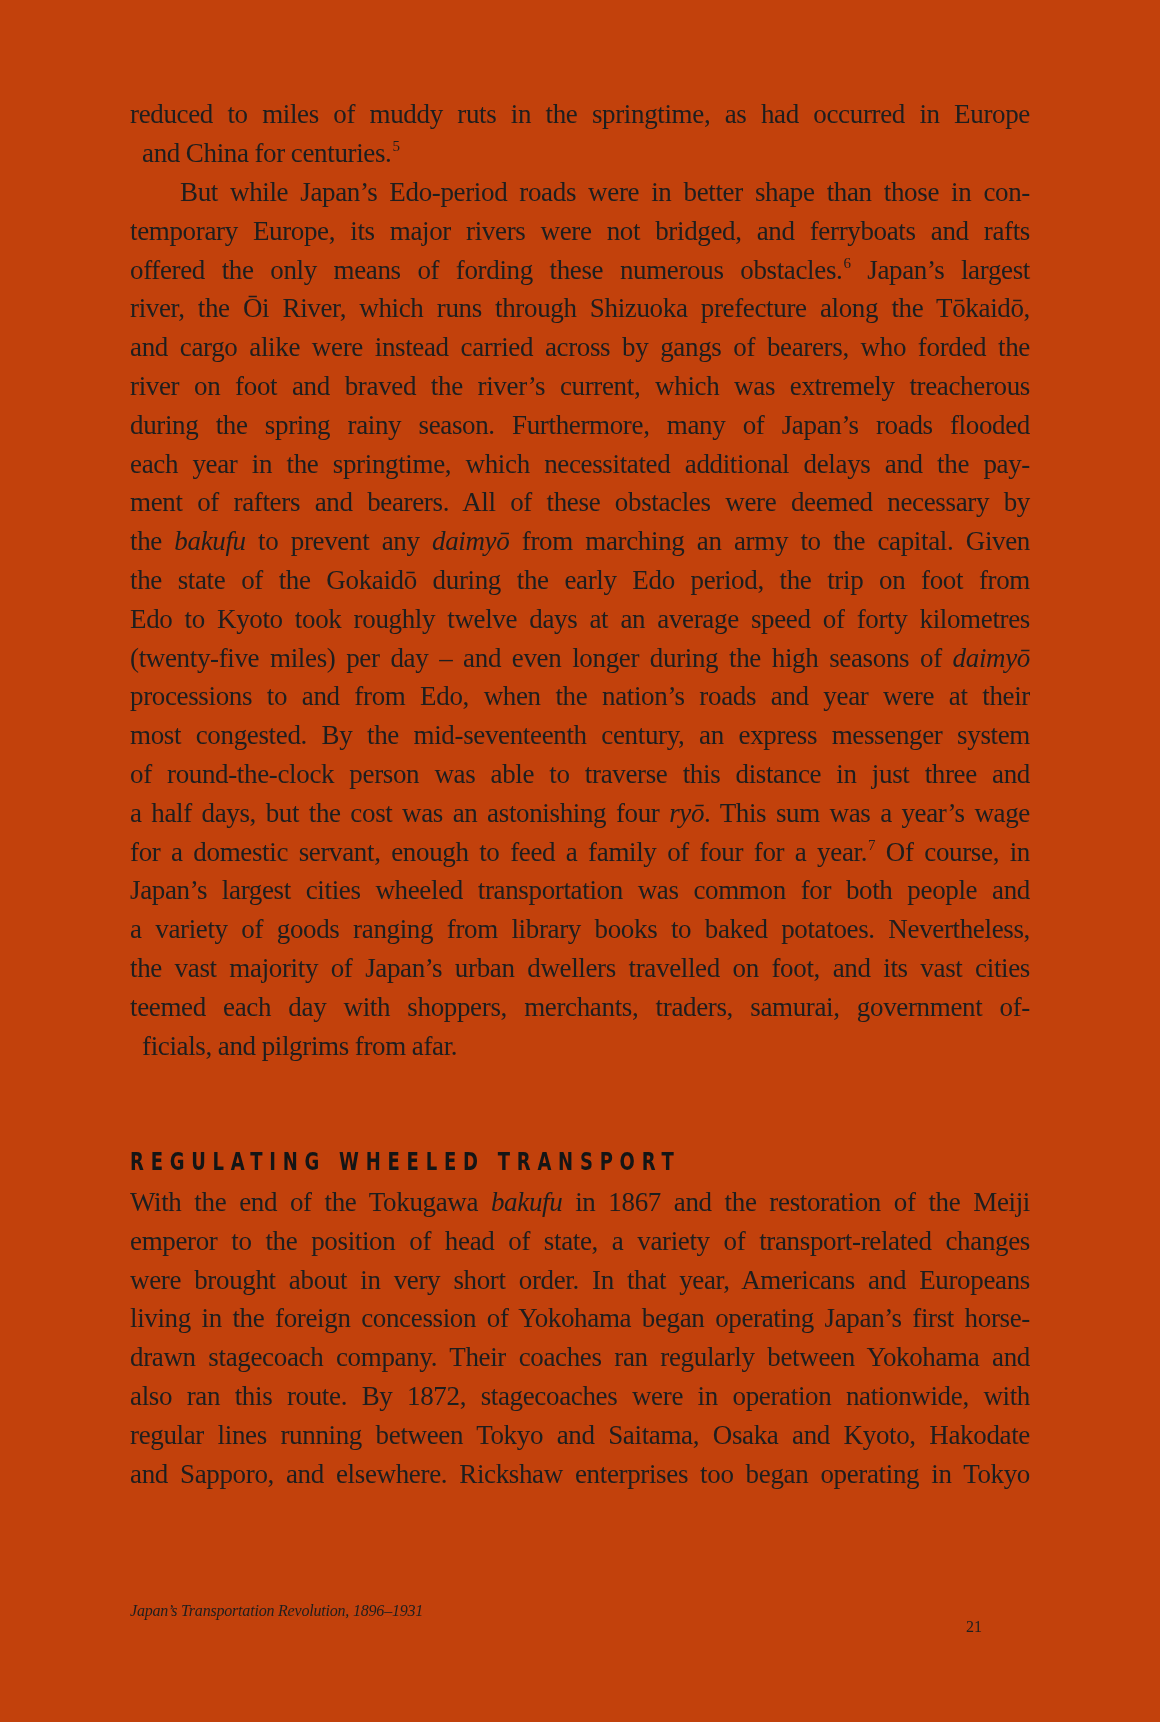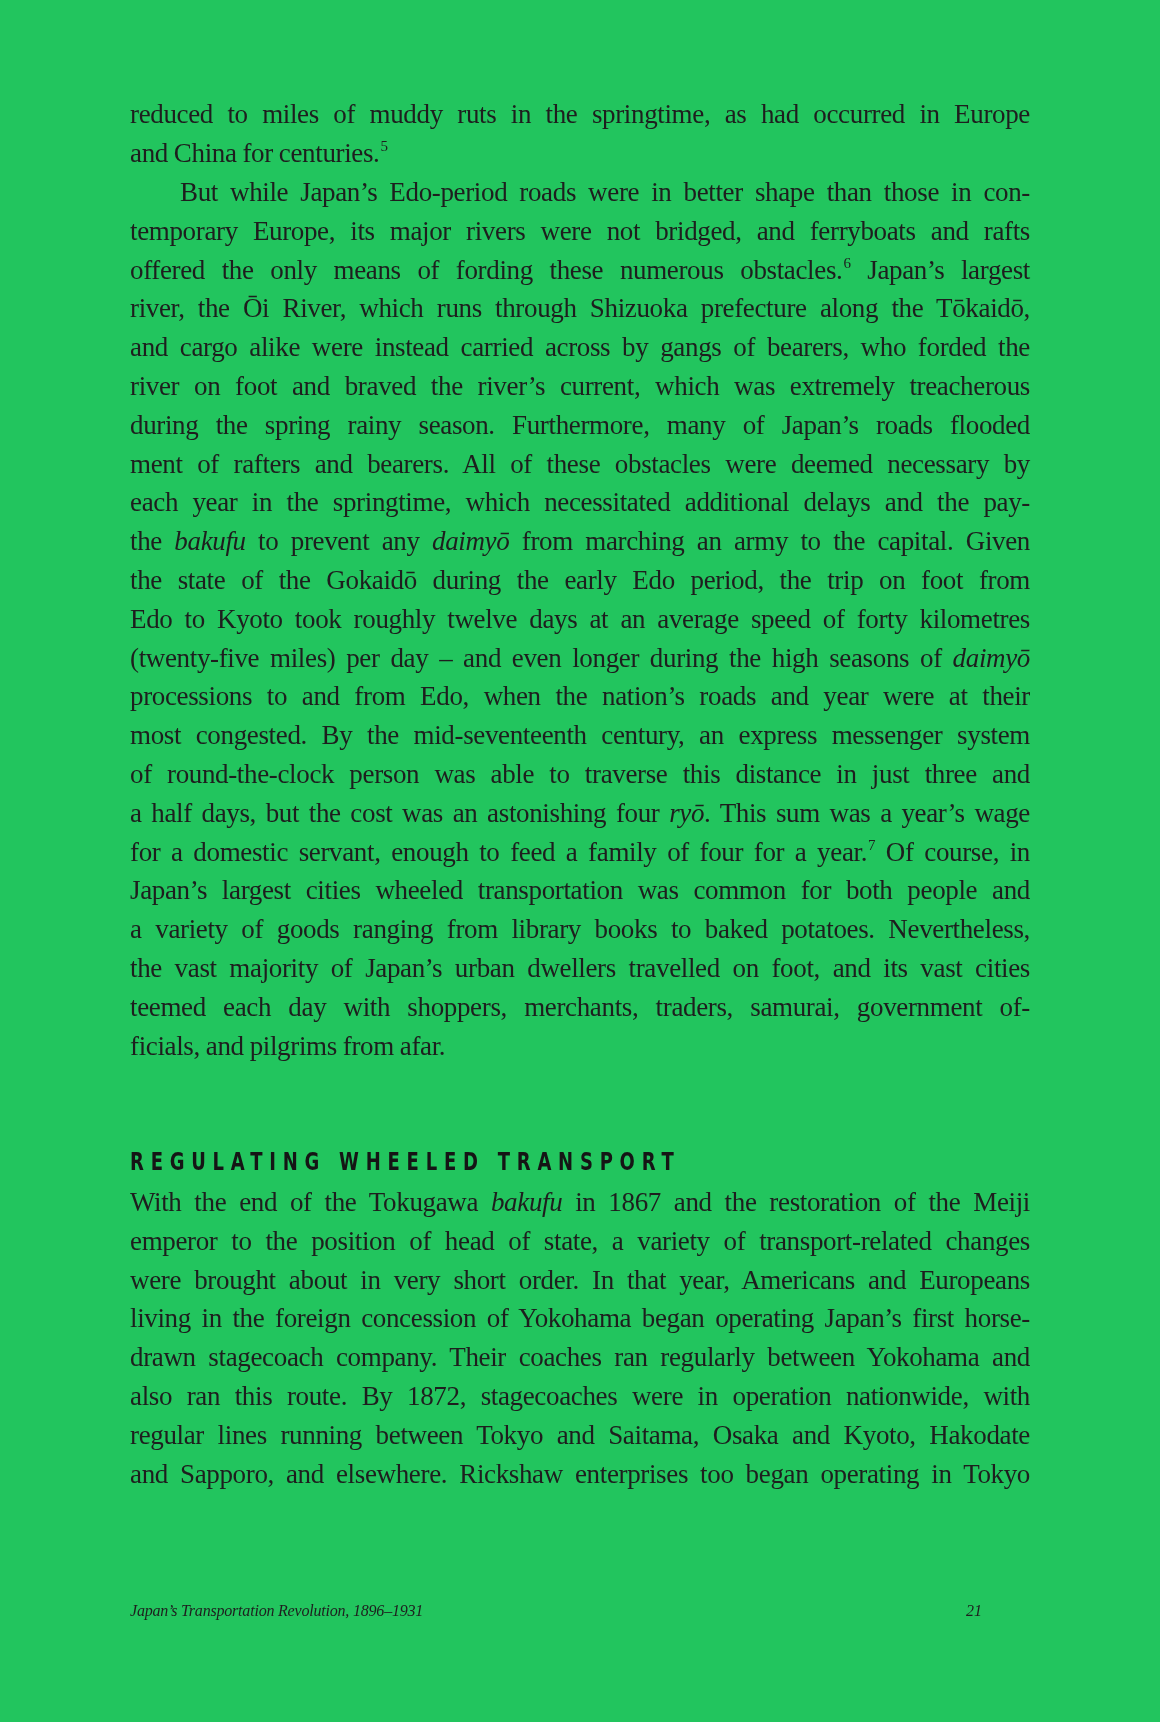--- a/index.html
+++ b/index.html
@@ -13,40 +13,41 @@
     position: relative;
     overflow: hidden;
     color: #1e1e1e;
     font-family: "Liberation Serif", "DejaVu Serif", serif;
   }
   .page {
     position: absolute;
     left: 0; top: 0;
     width: 1160px;
     height: 1722px;
-    background: #22c55e;
+    background: #c2410c;
   }
   .text-block {
     position: absolute;
     left: 130px;
     width: 900px;
   }
   .line {
     display: block;
     height: 38.8px;
     line-height: 38.8px;
     font-size: 27px;
     white-space: nowrap;
     text-align: justify;
     text-align-last: justify;
     letter-spacing: -0.35px;
     word-spacing: -0.5px;
   }
   .line.last {
     text-align-last: left;
+    margin-left: 12px;
   }
   .line.indent {
     padding-left: 50px;
   }
   .line i, .line em { font-style: italic; }
   sup.fn {
     font-size: 15px;
     vertical-align: 11px;
     line-height: 0;
     margin-left: 1px;
@@ -81,44 +82,43 @@
     position: absolute;
     left: 0;
     top: 0;
     font-style: italic;
     white-space: nowrap;
     letter-spacing: -0.2px;
   }
   .page-number {
     position: absolute;
     right: 0;
-    top: 0;
-    font-style: italic;
+    top: 16px;
   }
 </style>
 </head>
 <body>
 
 <div class="page">
 
   <div class="text-block" id="para-1">
       <span class="line"><span>reduced to miles of muddy ruts in the springtime, as had occurred in Europe</span></span>
       <span class="line last"><span>and China for centuries.</span><sup class="fn">5</sup></span>
     </div>
 
   <div class="text-block" id="para-2">
       <span class="line indent"><span>But while Japan’s Edo-period roads were in better shape than those in con-</span></span>
       <span class="line"><span>temporary Europe, its major rivers were not bridged, and ferryboats and rafts</span></span>
       <span class="line"><span>offered the only means of fording these numerous obstacles.</span><sup class="fn">6</sup><span> Japan’s largest</span></span>
       <span class="line"><span>river, the Ōi River, which runs through Shizuoka prefecture along the Tōkaidō,</span></span>
       <span class="line"><span>and cargo alike were instead carried across by gangs of bearers, who forded the</span></span>
       <span class="line"><span>river on foot and braved the river’s current, which was extremely treacherous</span></span>
       <span class="line"><span>during the spring rainy season. Furthermore, many of Japan’s roads flooded</span></span>
+      <span class="line"><span>each year in the springtime, which necessitated additional delays and the pay-</span></span>
       <span class="line"><span>ment of rafters and bearers. All of these obstacles were deemed necessary by</span></span>
-      <span class="line"><span>each year in the springtime, which necessitated additional delays and the pay-</span></span>
       <span class="line"><span>the </span><i>bakufu</i><span> to prevent any </span><i>daimyō</i><span> from marching an army to the capital. Given</span></span>
       <span class="line"><span>the state of the Gokaidō during the early Edo period, the trip on foot from</span></span>
       <span class="line"><span>Edo to Kyoto took roughly twelve days at an average speed of forty kilometres</span></span>
       <span class="line"><span>(twenty-five miles) per day – and even longer during the high seasons of </span><i>daimyō</i></span>
       <span class="line"><span>processions to and from Edo, when the nation’s roads and year were at their</span></span>
       <span class="line"><span>most congested. By the mid-seventeenth century, an express messenger system</span></span>
       <span class="line"><span>of round-the-clock person was able to traverse this distance in just three and</span></span>
       <span class="line"><span>a half days, but the cost was an astonishing four </span><i>ryō</i><span>. This sum was a year’s wage</span></span>
       <span class="line"><span>for a domestic servant, enough to feed a family of four for a year.</span><sup class="fn">7</sup><span> Of course, in</span></span>
       <span class="line"><span>Japan’s largest cities wheeled transportation was common for both people and</span></span>

